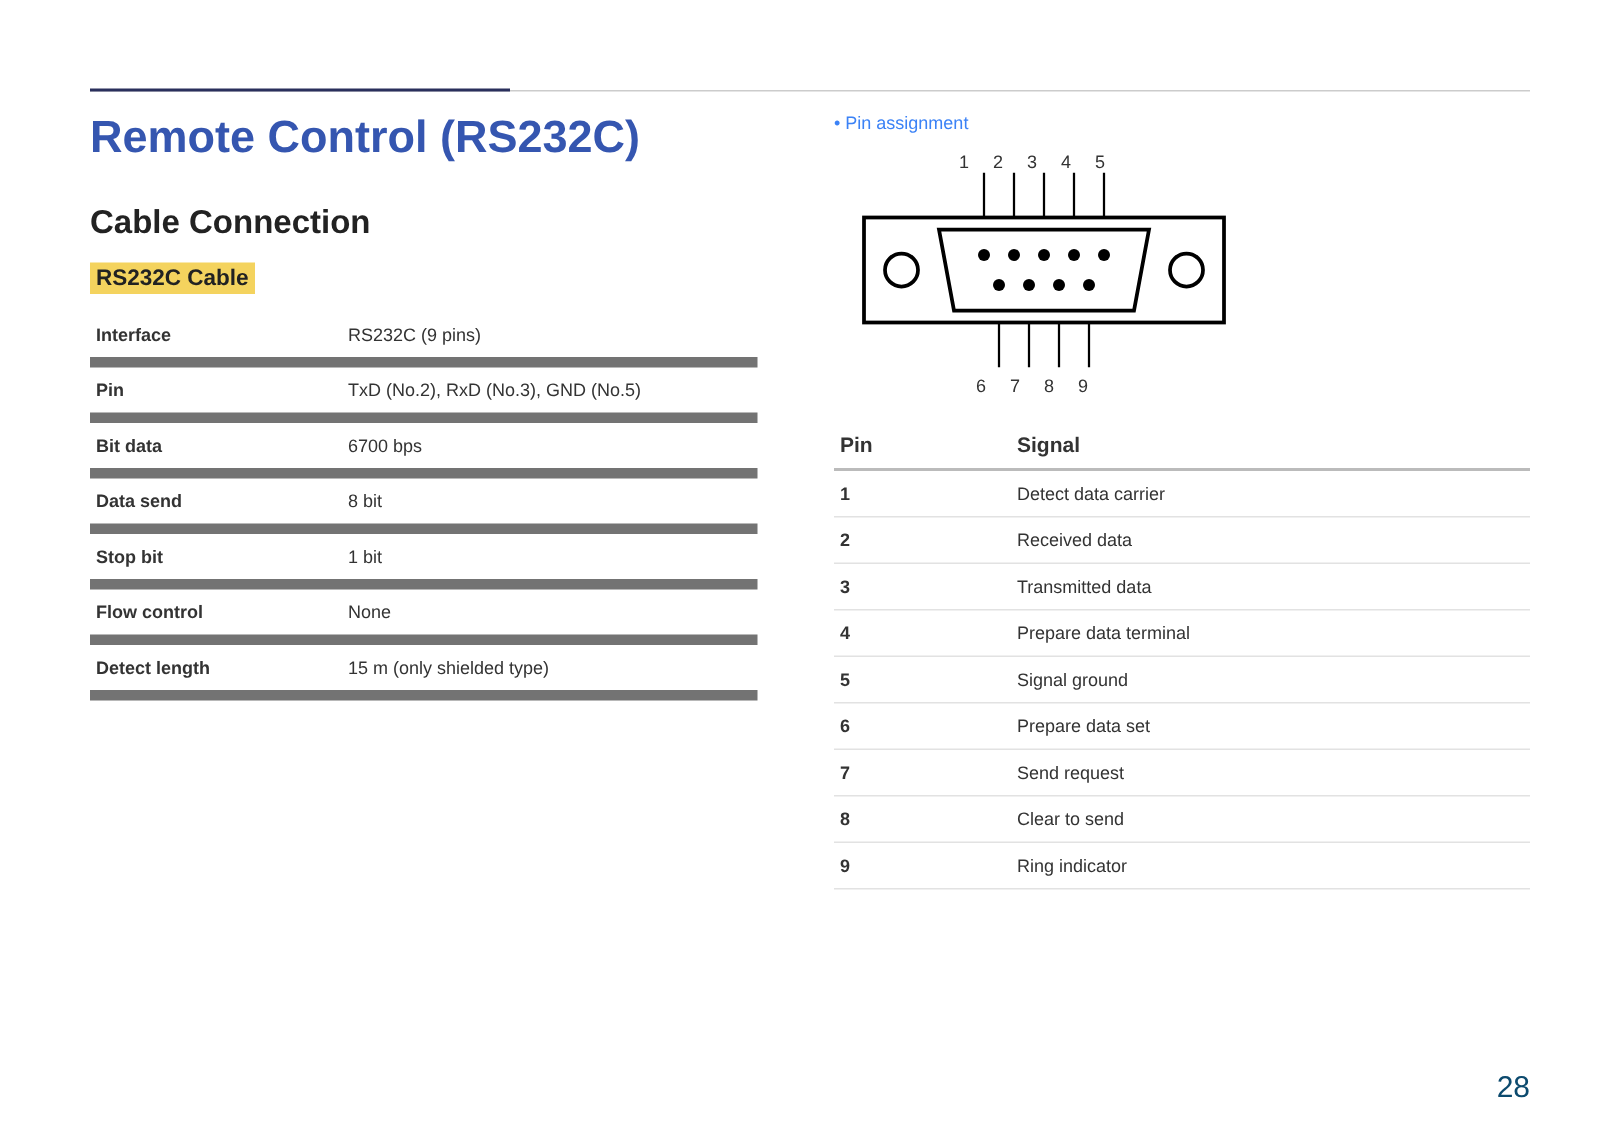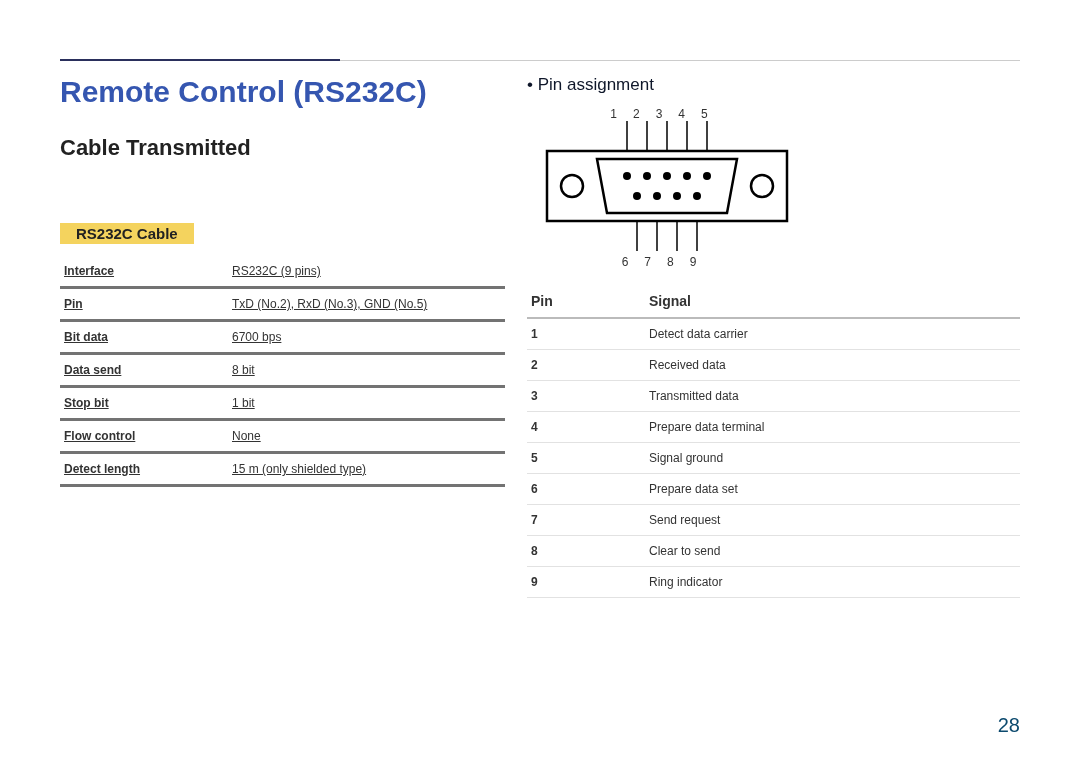--- a/index.html
+++ b/index.html
@@ -1,28 +1,28 @@
 <!DOCTYPE html>
 <html><head>
 <meta charset="utf-8">
 <style>
   html,body{margin:0;padding:0;background:#fff;font-family:"Segoe UI",Arial,sans-serif;color:#333;}
   .page{width:1080px;height:763px;position:relative;box-sizing:border-box;padding:60px 60px 40px 60px;}
   .hr-top{border:none;border-top:1px solid #ccc;margin:0 0 10px 0;}
   .accent-bar{width:280px;height:2px;background:#2a2f5c;margin:-12px 0 14px 0;}
-  .cols{display:flex;gap:22px;}
+  .cols{display:flex;gap:51px;}
   .col-left{flex:0 0 445px;}
   .col-right{flex:1;}
   h1.title{font-size:30px;font-weight:600;color:#3556b0;margin:0 0 26px 0;}
   h2.subhead{font-size:22px;font-weight:600;color:#222;margin:0 0 14px 0;}
-  .tag{display:inline-block;background:#f4d35e;color:#222;font-weight:600;font-size:15px;padding:2px 16px;margin-bottom:12px;margin-top:48px;}
+  .tag{display:inline-block;background:#f4d35e;color:#222;font-weight:600;font-size:15px;padding:2px 4px;margin-bottom:12px;}
   table.spec{width:100%;border-collapse:collapse;font-size:12px;}
-  table.spec td{padding:8px 4px;border-bottom:3px solid #737373;vertical-align:top;text-decoration:underline;}
+  table.spec td{padding:8px 4px;border-bottom:7px solid #737373;vertical-align:top;}
   table.spec td.k{font-weight:700;width:160px;}
-  .bullet-line{font-size:17px;color:#0f172a;margin-bottom:12px;}
+  .bullet-line{font-size:12px;color:#3b82f6;margin-bottom:12px;}
   .bullet-line::before{content:"• ";}
   .connector{width:280px;margin:4px 0 16px 0;}
   .pins-top,.pins-bot{font-size:12px;letter-spacing:16px;text-align:center;font-family:Liberation Sans, sans-serif;}
   .pins-bot{letter-spacing:16px;}
   table.signal{width:100%;border-collapse:collapse;font-size:12px;margin-top:6px;}
   table.signal th{font-weight:700;text-align:left;border-bottom:2px solid #bbb;padding:8px 4px;font-size:14px;}
   table.signal td{padding:8px 4px;border-bottom:1px solid #e2e2e2;}
   table.signal td.pn{font-weight:700;width:110px;}
   .page-num{position:absolute;right:60px;bottom:26px;font-size:20px;color:#0c4a6e;}
 </style>
@@ -30,21 +30,21 @@
 <body>
 
 <div class="page">
   <hr class="hr-top">
   <div class="accent-bar"></div>
 
   <div class="cols">
 
     <div class="col-left">
       <h1 class="title">Remote Control (RS232C)</h1>
-      <h2 class="subhead">Cable Transmitted</h2>
+      <h2 class="subhead">Cable Connection</h2>
       <span class="tag">RS232C Cable</span>
 
       <table class="spec">
         <tbody>
           <tr>
               <td class="k">Interface</td>
               <td>RS232C (9 pins)</td>
             </tr>
           <tr>
               <td class="k">Pin</td>

